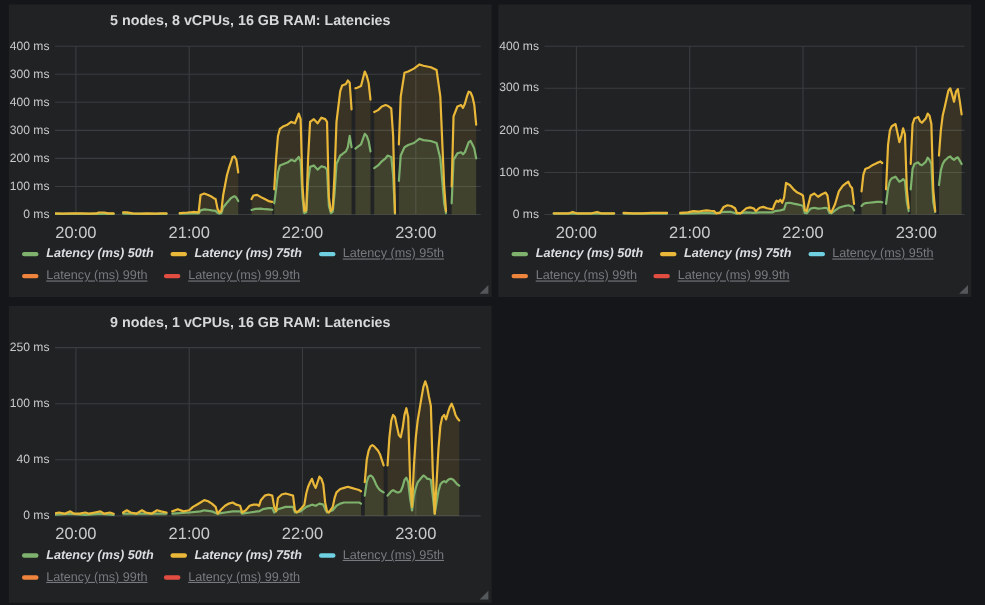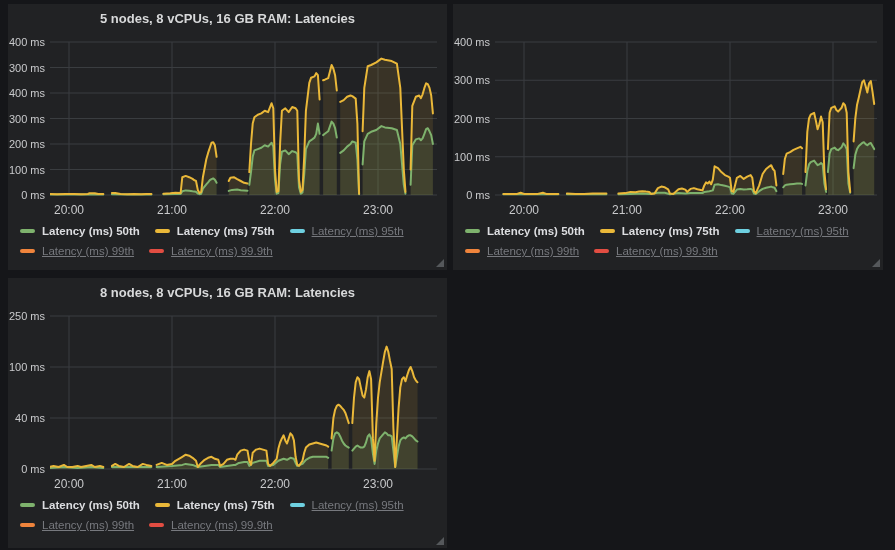--- a/index.html
+++ b/index.html
@@ -20,30 +20,30 @@
     font-size:13px;font-weight:700;color:#d8d9da;
     cursor:pointer;z-index:3;
   }
   svg.chart{position:absolute;left:0;top:0;z-index:1;}
   .ylab{
     position:absolute;left:0;width:37px;
     text-align:right;font-size:11px;color:#c9cacc;z-index:2;
   }
   .xlab{
     position:absolute;width:46px;
-    text-align:center;font-size:12px;color:#c9cacc;z-index:2;
+    text-align:center;font-size:15px;color:#c9cacc;z-index:2;
   }
   .legend{
     position:absolute;left:12px;right:14px;top:217px;z-index:2;
   }
   .legend-row{display:flex;align-items:center;height:20px;}
   .legend-item{display:flex;align-items:center;margin-right:15px;cursor:pointer;white-space:nowrap;}
   .swatch{width:15px;height:4px;border-radius:2px;margin-right:7px;flex:0 0 auto;}
   .legend-label{font-size:11.5px;}
-  .legend-label.on{color:#dcdde0;font-weight:700;}
+  .legend-label.on{color:#dcdde0;font-weight:700;font-style:italic;}
   .legend-label.off{color:#77797e;font-weight:400;text-decoration:underline;}
   .resize-handle{
     position:absolute;right:3px;bottom:3px;width:0;height:0;z-index:3;
     border-style:solid;border-width:0 0 8px 8px;
     border-color:transparent transparent #55585b transparent;
     cursor:nwse-resize;
   }
 </style>
 </head>
 <body>
@@ -233,21 +233,21 @@
         <span class="legend-item">
           <span class="swatch" style="background: rgb(226, 77, 66);"></span>
           <span class="legend-label off">Latency (ms) 99.9th</span>
         </span>
       </div>
     </div>
   <div class="resize-handle"></div>
 </div>
 
 <div class="panel" id="panel-2" style="left:8px;top:278px;width:439px;height:270px;">
-  <div class="panel-title">8 nodes, 8 vCPUs, 16 GB RAM: Latencies</div>
+  <div class="panel-title">9 nodes, 1 vCPUs, 16 GB RAM: Latencies</div>
   <svg class="chart" width="439" height="270" viewBox="0 0 439 270">
       <g>
         <line x1="42" x2="429" y1="191" y2="191" stroke="#3a3d40" stroke-width="1"></line>
         <line x1="42" x2="429" y1="140" y2="140" stroke="#3a3d40" stroke-width="1"></line>
         <line x1="42" x2="429" y1="89" y2="89" stroke="#3a3d40" stroke-width="1"></line>
         <line x1="42" x2="429" y1="38" y2="38" stroke="#3a3d40" stroke-width="1"></line>
         <line x1="61" x2="61" y1="38" y2="191" stroke="#3a3d40" stroke-width="1"></line>
         <line x1="164" x2="164" y1="38" y2="191" stroke="#3a3d40" stroke-width="1"></line>
         <line x1="267" x2="267" y1="38" y2="191" stroke="#3a3d40" stroke-width="1"></line>
         <line x1="370" x2="370" y1="38" y2="191" stroke="#3a3d40" stroke-width="1"></line>

